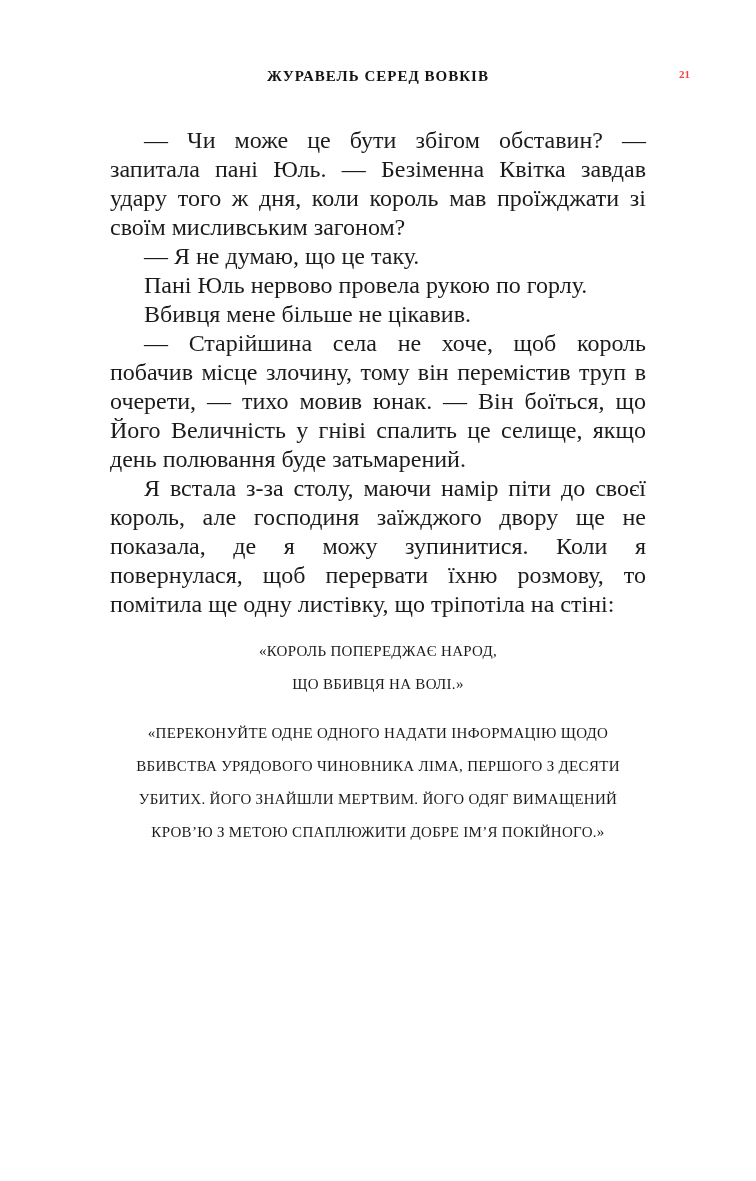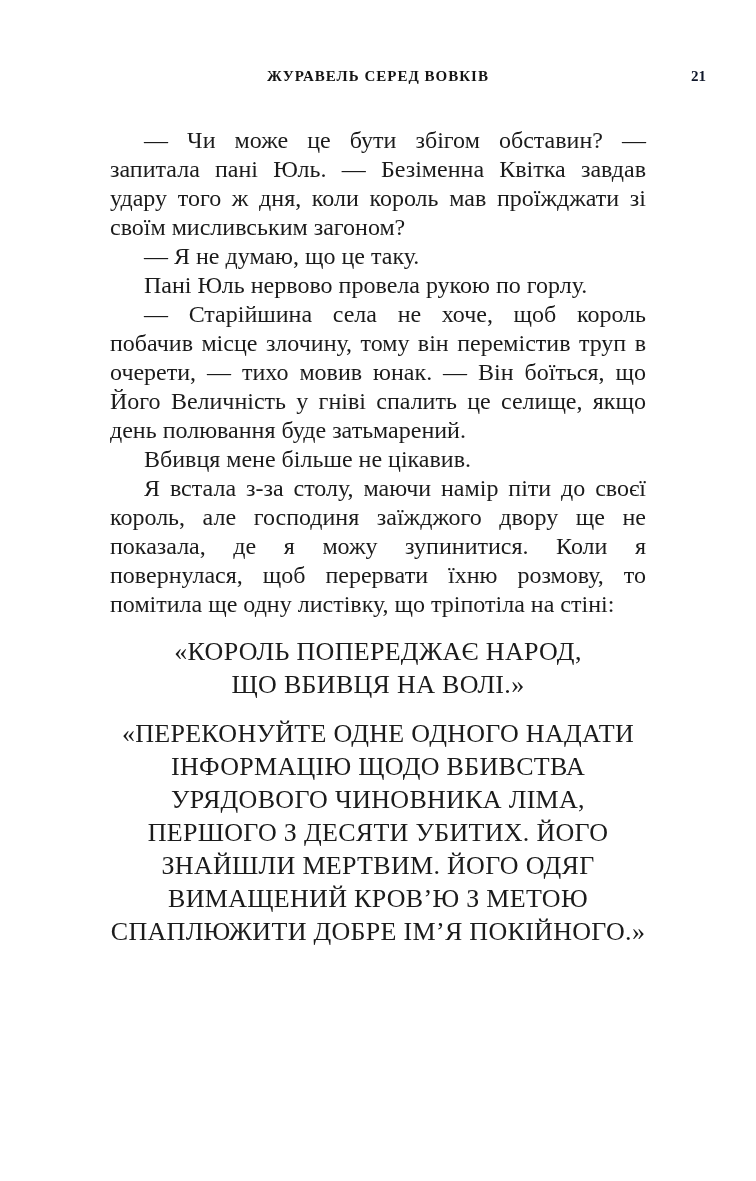--- a/index.html
+++ b/index.html
@@ -29,41 +29,41 @@
     right: 0;
     top: 0;
     text-align: center;
     font-weight: bold;
     font-size: 15px;
     letter-spacing: 1px;
     color: #141414;
   }
   .page-num {
     position: absolute;
-    right: 0;
+    right: 16px;
     top: 0;
     font-weight: bold;
-    font-size: 15px;
-    color: #0f172a;
+    font-size: 11px;
+    color: #ef4444;
   }
   .text-block {
     position: absolute;
     top: 110px;
     left: 110px;
     right: 110px;
   }
   .para {
     font-size: 24px;
     line-height: 29px;
     text-align: justify;
     text-indent: 34px;
     color: #1b1b1b;
   }
   .notice {
-    font-size: 26px;
+    font-size: 15px;
     line-height: 33px;
     text-align: center;
     text-indent: 0;
     white-space: pre-line;
     margin: 16px 0;
     letter-spacing: 0.3px;
     color: #1b1b1b;
   }
 </style>
 </head>
@@ -73,21 +73,21 @@
 
   <header class="running-head">
     <span class="head-title">ЖУРАВЕЛЬ СЕРЕД ВОВКІВ</span>
     <span class="page-num">21</span>
   </header>
 
   <main class="text-block">
     <p class="para">— Чи може це бути збігом обставин? — запитала пані Юль. — Безіменна Квітка завдав удару того ж дня, коли король мав проїжджати зі своїм мисливським загоном?</p>
     <p class="para">— Я не думаю, що це таку.</p>
     <p class="para">Пані Юль нервово провела рукою по горлу.</p>
+    <p class="para">Вбивця мене більше не цікавив.</p>
     <p class="para">— Старійшина села не хоче, щоб король побачив місце злочину, тому він перемістив труп в очерети, — тихо мовив юнак. — Він боїться, що Його Величність у гніві спалить це селище, якщо день полювання буде затьмарений.</p>
-    <p class="para">Вбивця мене більше не цікавив.</p>
     <p class="para">Я встала з-за столу, маючи намір піти до своєї король, але господиня заїжджого двору ще не показала, де я можу зупинитися. Коли я повернулася, щоб перервати їхню розмову, то помітила ще одну листівку, що тріпотіла на стіні:</p>
     <p class="notice">«КОРОЛЬ ПОПЕРЕДЖАЄ НАРОД,
 ЩО ВБИВЦЯ НА ВОЛІ.»</p>
     <p class="notice">«ПЕРЕКОНУЙТЕ ОДНЕ ОДНОГО НАДАТИ ІНФОРМАЦІЮ ЩОДО ВБИВСТВА УРЯДОВОГО ЧИНОВНИКА ЛІМА, ПЕРШОГО З ДЕСЯТИ УБИТИХ. ЙОГО ЗНАЙШЛИ МЕРТВИМ. ЙОГО ОДЯГ ВИМАЩЕНИЙ КРОВ’Ю З МЕТОЮ СПАПЛЮЖИТИ ДОБРЕ ІМ’Я ПОКІЙНОГО.»</p>
   </main>
 
 </div>
 
 </body></html>

